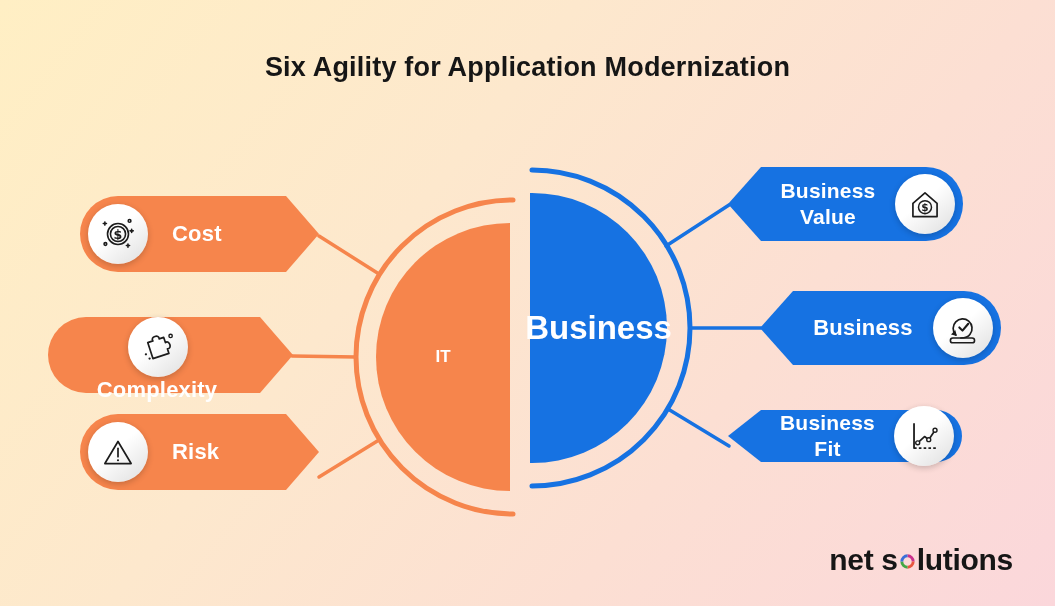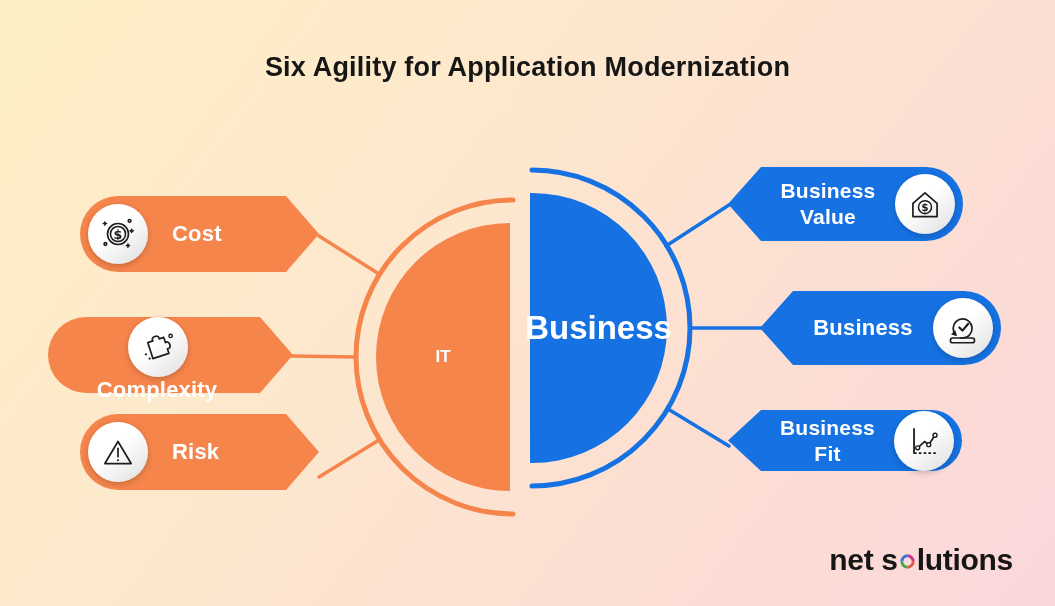--- a/index.html
+++ b/index.html
@@ -160,21 +160,21 @@
         <svg class="icon" width="42" height="42" viewBox="0 0 40 40">
           <rect x="8" y="29.5" width="23" height="4.6" rx="2.3" fill="none" stroke="#1c1c1c" stroke-width="1.5"></rect>
           <path d="M13 26.5 A9 9 0 1 1 26.8 25.8 Q24.5 29.5 18 29.5" fill="none" stroke="#1c1c1c" stroke-width="1.7" stroke-linecap="round"></path>
           <polygon points="14.2,27.6 8.6,26.2 12.6,21.9" fill="#1c1c1c"></polygon>
           <polyline points="16.5,19.5 19.5,22.5 25,16" fill="none" stroke="#1c1c1c" stroke-width="2.1" stroke-linecap="round" stroke-linejoin="round"></polyline>
         </svg>
       </span>
     </div>
   </div>
 
-  <div class="pill pill-right" style="left:728px;top:410px;height:61px;">
+  <div class="pill pill-right" style="left:728px;top:410px;height:52px;">
     <div class="tip tip-left"></div>
     <div class="pill-body" style="width:201px;">
       <span class="pill-label" style="font-size:21px;">Business Fit</span>
       <span class="badge">
         <svg class="icon" width="42" height="42" viewBox="0 0 40 40">
           <line x1="10.5" y1="8.5" x2="10.5" y2="31.5" stroke="#1c1c1c" stroke-width="1.8" stroke-linecap="round"></line>
           <line x1="10.5" y1="31.5" x2="33" y2="31.5" stroke="#1c1c1c" stroke-width="1.8" stroke-dasharray="2.6 2.2"></line>
           <polyline points="14,26.5 20.5,20.5 24.5,23.5 30.5,14.5" fill="none" stroke="#1c1c1c" stroke-width="1.7" stroke-linejoin="round"></polyline>
           <circle cx="14" cy="26.5" r="1.9" fill="#ffffff" stroke="#1c1c1c" stroke-width="1.4"></circle>
           <circle cx="24.5" cy="23.5" r="1.9" fill="#ffffff" stroke="#1c1c1c" stroke-width="1.4"></circle>

